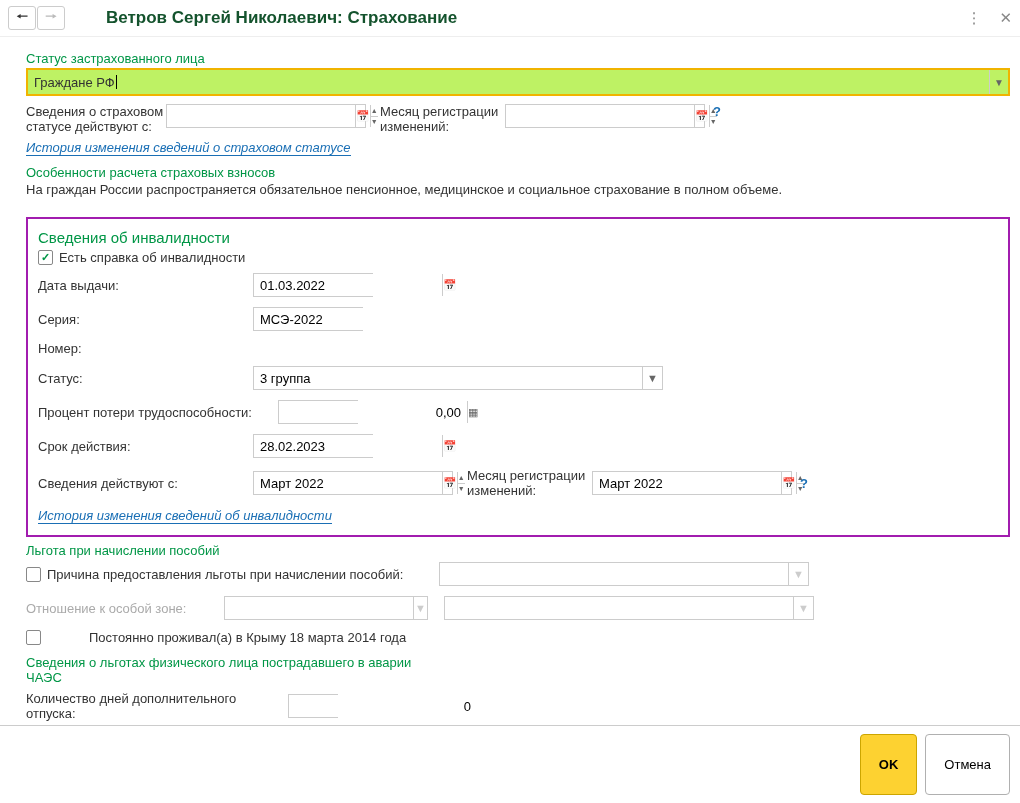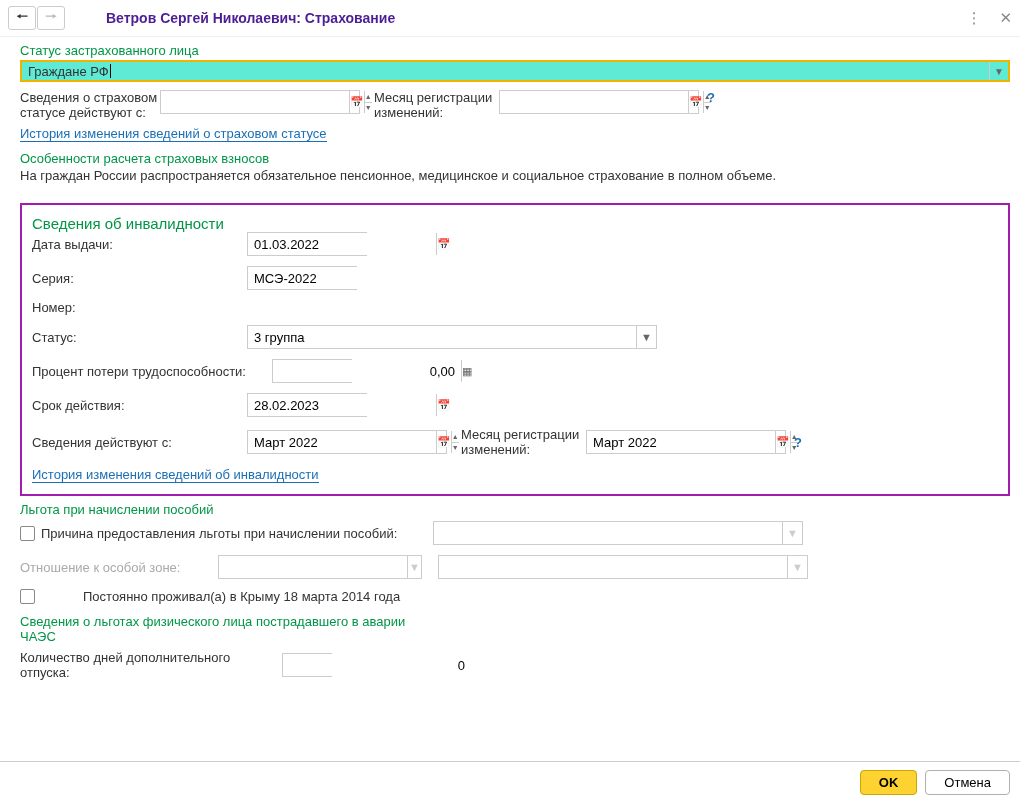--- a/index.html
+++ b/index.html
@@ -28,45 +28,46 @@
     display: flex;
     align-items: center;
     justify-content: center;
     font-size: 14px;
     cursor: pointer;
     border-radius: 3px;
     margin-right: 1px;
   }
   .nav-btn.disabled { color: #bbb; cursor: default; }
   .title {
-    font-size: 14px;
+    font-size: 17px;
     font-weight: bold;
     margin-left: 40px;
-    color: #4c1d95;
+    color: #14532d;
   }
   .title-icons {
     margin-left: auto;
     display: flex;
     gap: 18px;
     color: #888;
   }
   .title-icons span { cursor: pointer; font-size: 15px; }
   .content {
-    padding: 6px 10px 4px 20px;
+    padding: 6px 10px 4px 26px;
+    margin-top: 8px;
   }
   .section-label {
     color: #009646;
     font-size: 13px;
   }
   .dropdown-highlight {
     border: 2px solid #f0b400;
-    background: #5eead4;
-    display: flex;
-    align-items: center;
-    height: 22px;
+    background: #bef264;
+    display: flex;
+    align-items: center;
+    height: 28px;
     margin-top: 2px;
     margin-bottom: 8px;
   }
   .dropdown-highlight .dd-text {
     flex: 1;
     padding: 0 6px;
     border-right: 1px solid #ccc;
     height: 100%;
     display: flex;
     align-items: center;
@@ -136,20 +137,21 @@
     color: #1a6fb5;
     margin-left: 8px;
     font-weight: bold;
     cursor: pointer;
   }
   .link {
     color: #1a6fb5;
     text-decoration: none;
     border-bottom: 1px solid #1a6fb5;
     cursor: pointer;
+    font-style: italic;
   }
   .red-box {
     border: 2px solid #a21caf;
     padding: 10px 10px 12px 10px;
     margin-top: 20px;
     margin-bottom: 6px;
   }
   .checkbox-row {
     display: flex;
     align-items: center;
@@ -192,21 +194,21 @@
     border-top: 1px solid #ccc;
     padding: 8px 10px;
     display: flex;
     justify-content: flex-end;
     gap: 8px;
     background: #fff;
   }
   .btn {
     border: 1px solid #b0b0b0;
     border-radius: 4px;
-    padding: 4px 18px;
+    padding: 22px 18px;
     background: #fff;
     cursor: pointer;
     font-size: 13px;
   }
   .btn-primary {
     background: #fdd231;
     border-color: #cca500;
     font-weight: bold;
   }
   .cursor-caret {
@@ -266,20 +268,24 @@
 
   <div style="margin:6px 0 10px 0;">
     <span class="link">История изменения сведений о страховом статусе</span>
   </div>
 
   <div class="section-label">Особенности расчета страховых взносов</div>
   <div style="margin-top:2px;">На граждан России распространяется обязательное пенсионное, медицинское и социальное страхование в полном объеме.</div>
 
   <div class="red-box">
     <div class="section-label" style="font-size:15px;">Сведения об инвалидности</div>
+    <div class="checkbox-row">
+      <div class="checkbox checked"></div>
+      <span>Есть справка об инвалидности</span>
+    </div>
 
     <div class="form-row">
       <span class="form-lbl">Дата выдачи:</span>
       <div class="input-box" style="width:120px;">
         <input class="input-text" value="01.03.2022" style="">
         <div class="icon-btn">📅</div>
       </div>
     </div>
 
     <div class="form-row">

